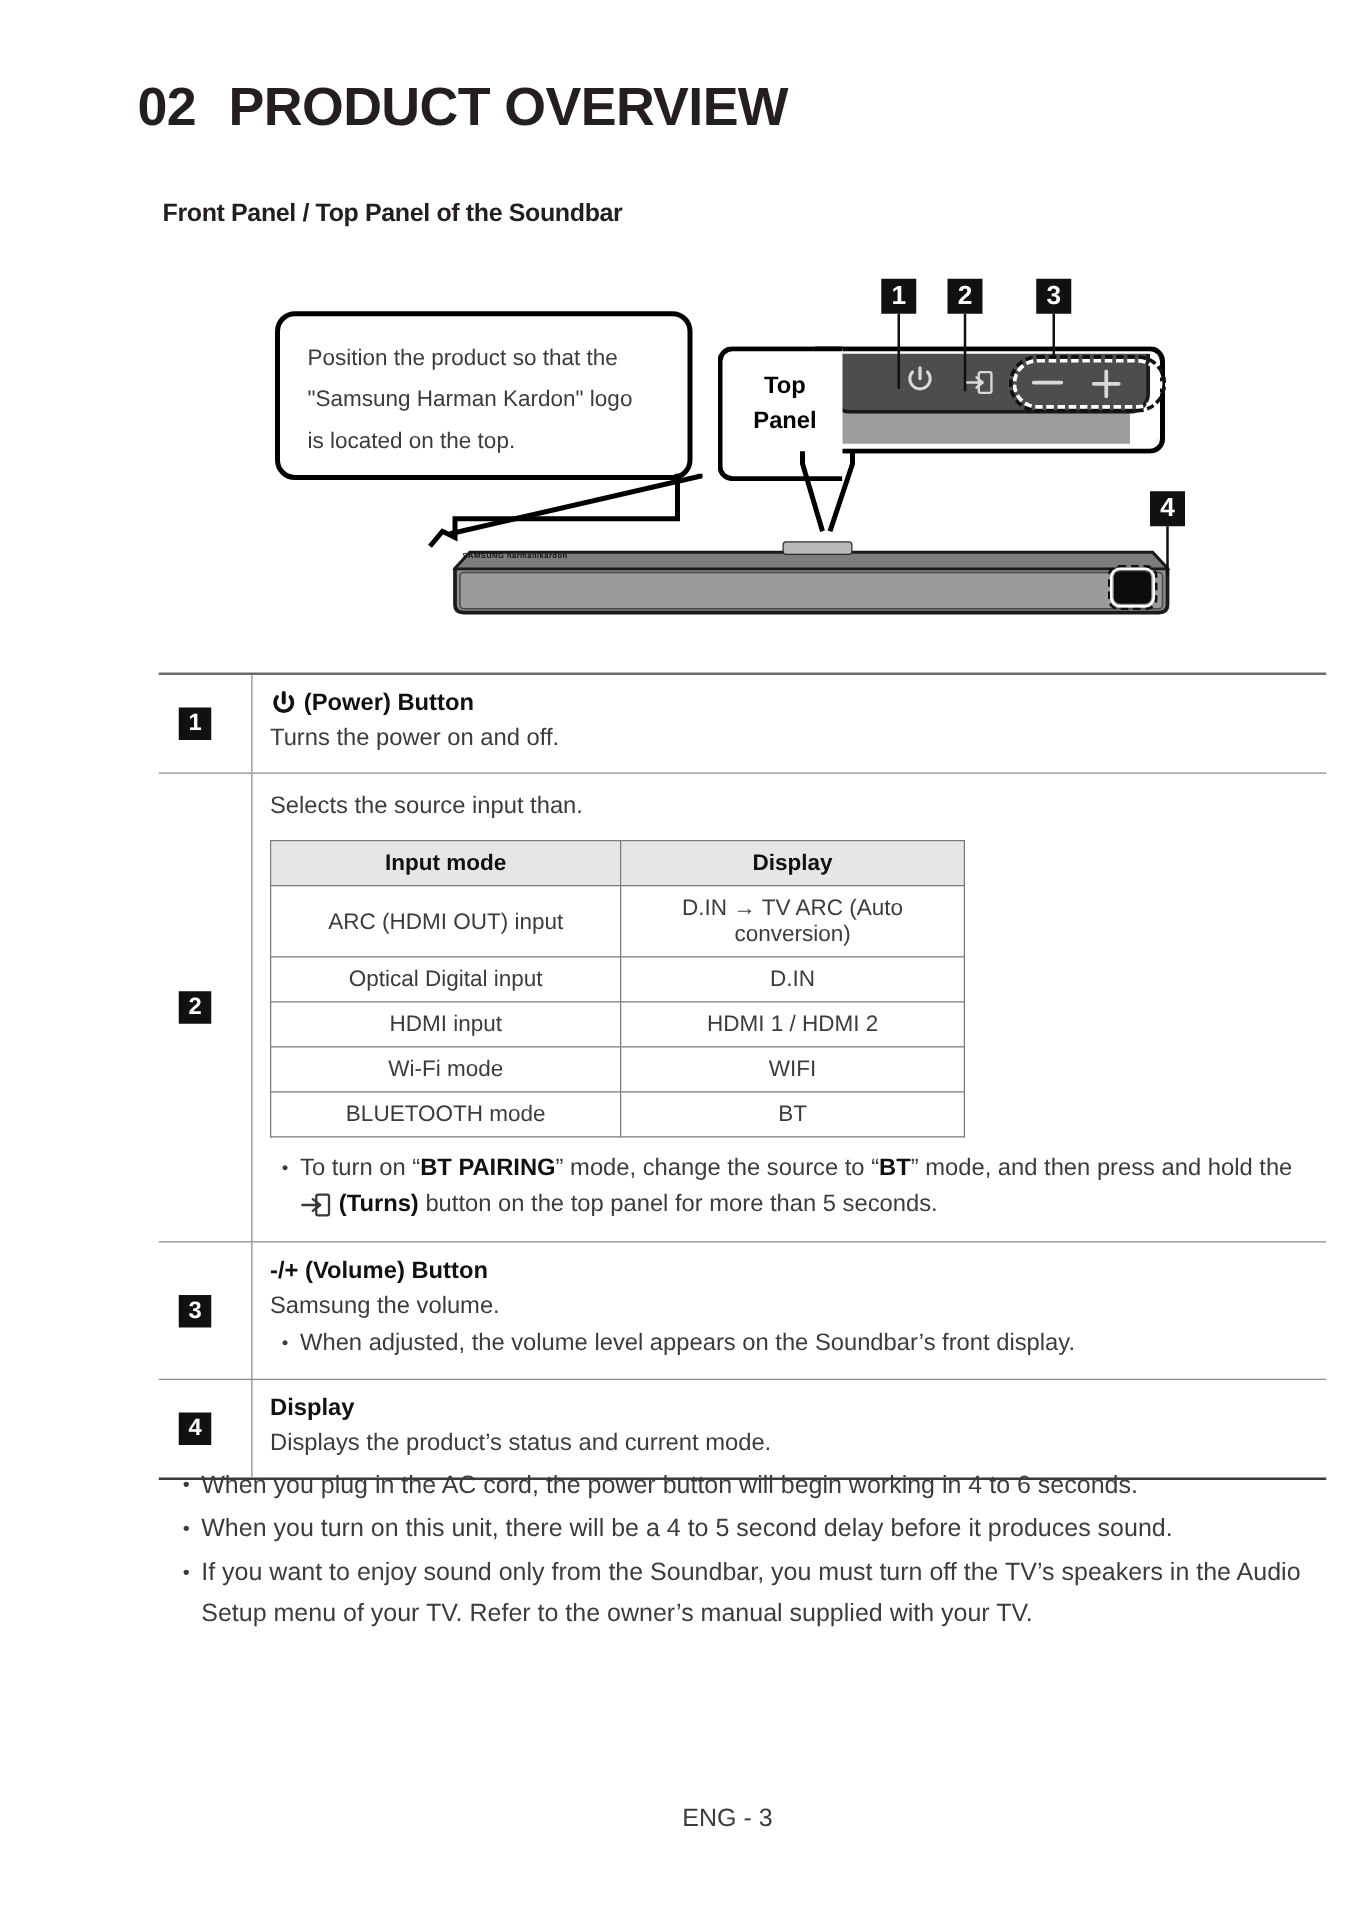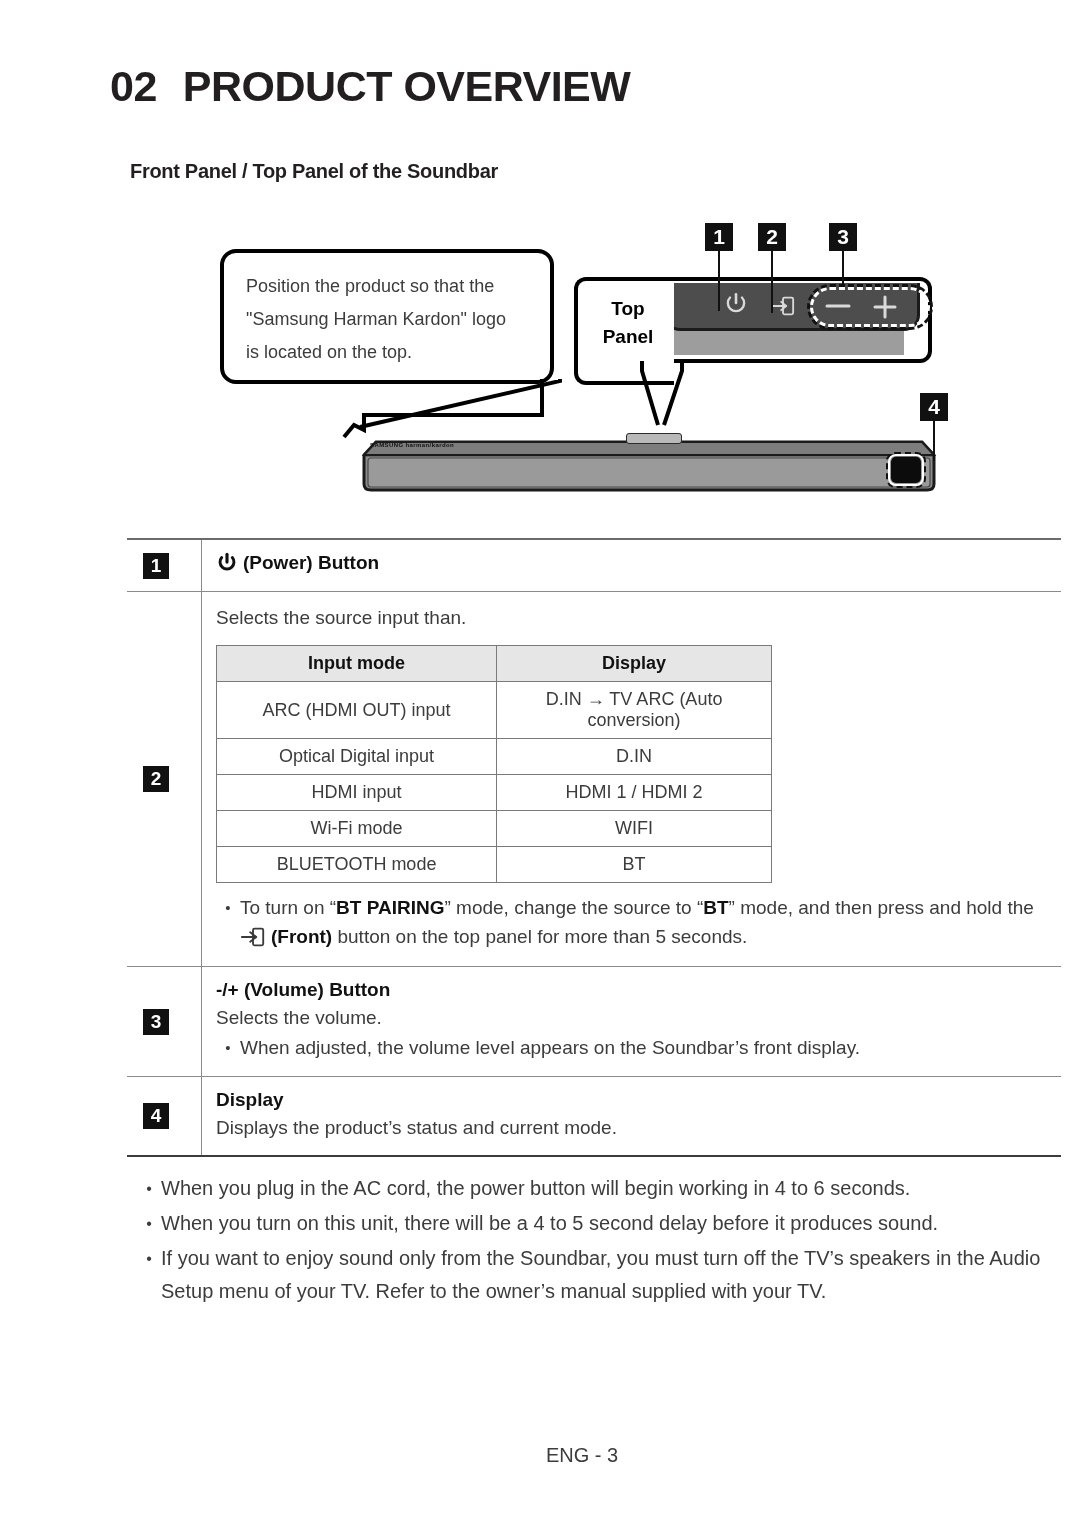--- a/index.html
+++ b/index.html
@@ -481,20 +481,21 @@
         <div class="badge badge-row">1</div>
       </div>
       <div class="spec-body">
         <div class="spec-head">
           <svg class="ico-inline" width="22" height="22" viewBox="0 0 24 24">
             <path d="M 12 2.5 L 12 11" stroke="#111" stroke-width="3.4" fill="none" stroke-linecap="round"></path>
             <path d="M 6.2 6 A 7.6 7.6 0 1 0 17.8 6" stroke="#111" stroke-width="3.2" fill="none" stroke-linecap="round"></path>
           </svg>
           <span>(Power) Button</span>
         </div>
+        <div class="spec-desc">Turns the power on and off.</div>
       </div>
     </div>
 
     <div class="spec-row">
       <div class="spec-num">
         <div class="badge badge-row">2</div>
       </div>
       <div class="spec-body">
         <div class="spec-desc">Selects the source input than.</div>
 
@@ -532,34 +533,34 @@
         <div class="spec-bullet">
           <div class="dot">•</div>
           <div class="btxt"><span>To turn on “</span><b class="inl">BT PAIRING</b><span>” mode, change the source to “</span><b class="inl">BT</b><span>” mode, and then press and hold the</span></div>
         </div>
         <div class="note-src">
           <svg class="ico-inline" width="26" height="22" viewBox="0 0 28 22">
             <rect x="14" y="2" width="11" height="18" rx="1.6" stroke="#3a3a3a" stroke-width="2" fill="#fff"></rect>
             <path d="M 2 11 L 17 11" stroke="#3a3a3a" stroke-width="2" fill="none" stroke-linecap="round"></path>
             <path d="M 11 6 L 17.5 11 L 11 16" stroke="#3a3a3a" stroke-width="2" fill="none" stroke-linecap="round" stroke-linejoin="round"></path>
           </svg>
-          <span><b class="inl">(Front)</b><span> button on the top panel for more than 5 seconds.</span></span>
+          <span><b class="inl">(Turns)</b><span> button on the top panel for more than 5 seconds.</span></span>
         </div>
       </div>
     </div>
 
     <div class="spec-row">
       <div class="spec-num">
         <div class="badge badge-row">3</div>
       </div>
       <div class="spec-body">
         <div class="spec-head">
           <span>-/+ (Volume) Button</span>
         </div>
-        <div class="spec-desc">Selects the volume.</div>
+        <div class="spec-desc">Samsung the volume.</div>
         <div class="spec-bullet">
           <div class="dot">•</div>
           <div class="btxt">When adjusted, the volume level appears on the Soundbar’s front display.</div>
         </div>
       </div>
     </div>
 
     <div class="spec-row">
       <div class="spec-num">
         <div class="badge badge-row">4</div>

